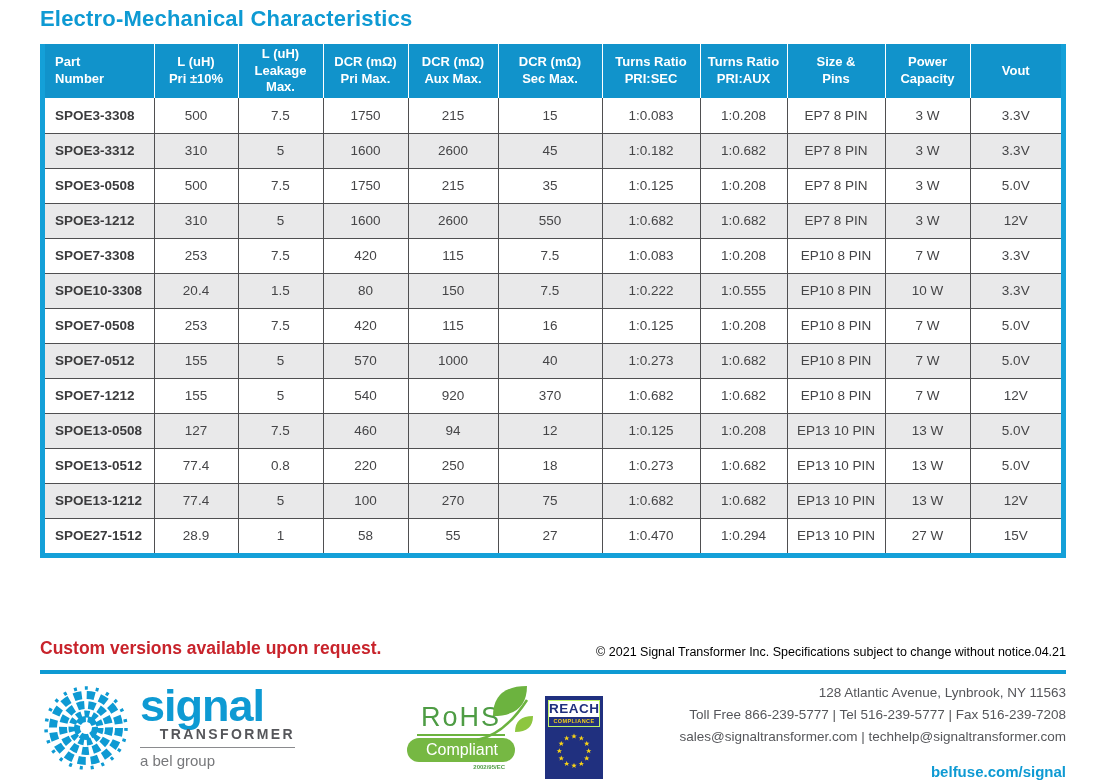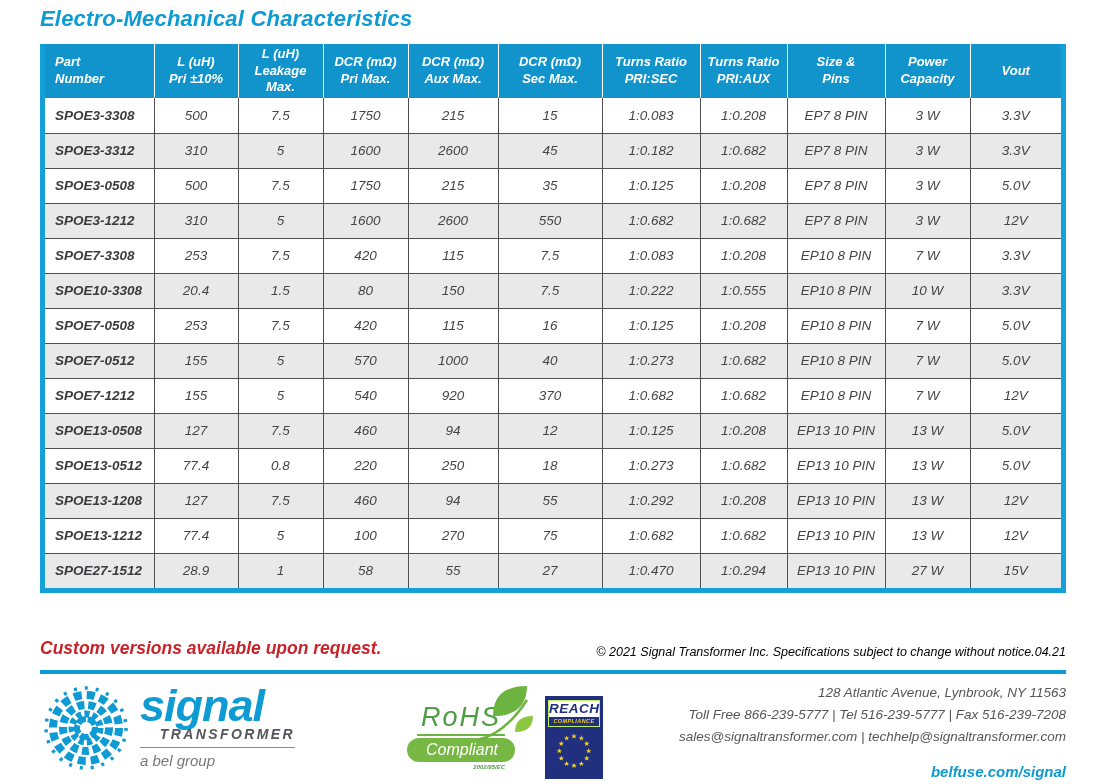--- a/index.html
+++ b/index.html
@@ -1,17 +1,17 @@
 <!DOCTYPE html>
 <html><head>
 <meta charset="utf-8">
 <style>
   html,body { margin:0; padding:0; background:#fff; }
   body { width:1104px; height:784px; font-family:"Liberation Sans", sans-serif; }
-  .page { position:relative; width:1104px; height:784px; overflow:hidden; background:#fff;font-style:italic; }
+  .page { position:relative; width:1104px; height:784px; overflow:hidden; background:#fff; }
 
   .title { position:absolute; left:40px; top:6px; margin:0; font-size:22px; font-weight:bold;
            color:#0e9ad3; letter-spacing:0.2px; }
 
   .table-wrap { position:absolute; left:40px; top:44px; box-sizing:border-box;
                 border-left:5px solid #14a0d8; border-right:5px solid #14a0d8; border-bottom:5px solid #14a0d8; }
   table { border-collapse:collapse; table-layout:fixed; width:1016px; }
   thead th { background:#1193cb; color:#fff; font-size:13px; font-weight:bold; text-align:center;
              vertical-align:middle; height:54px; white-space:pre-line; line-height:1.3;
              border-right:1px solid #fff; padding:0 2px; }
@@ -246,33 +246,20 @@
             <td>220</td>
             <td>250</td>
             <td>18</td>
             <td>1:0.273</td>
             <td>1:0.682</td>
             <td>EP13 10 PIN</td>
             <td>13 W</td>
             <td>5.0V</td>
           </tr>
           <tr>
-            <td>SPOE13-1208</td>
-            <td>127</td>
-            <td>7.5</td>
-            <td>460</td>
-            <td>94</td>
-            <td>55</td>
-            <td>1:0.292</td>
-            <td>1:0.208</td>
-            <td>EP13 10 PIN</td>
-            <td>13 W</td>
-            <td>12V</td>
-          </tr>
-          <tr>
             <td>SPOE13-1212</td>
             <td>77.4</td>
             <td>5</td>
             <td>100</td>
             <td>270</td>
             <td>75</td>
             <td>1:0.682</td>
             <td>1:0.682</td>
             <td>EP13 10 PIN</td>
             <td>13 W</td>

